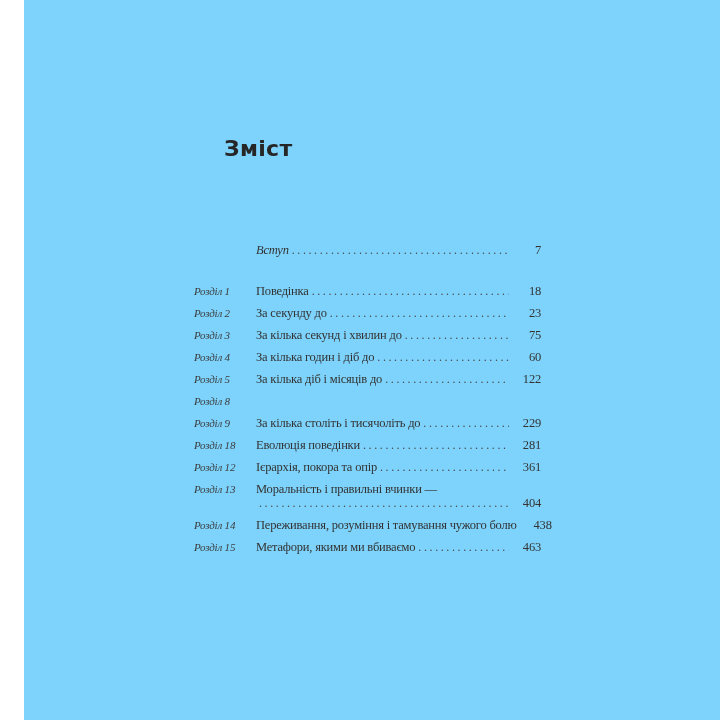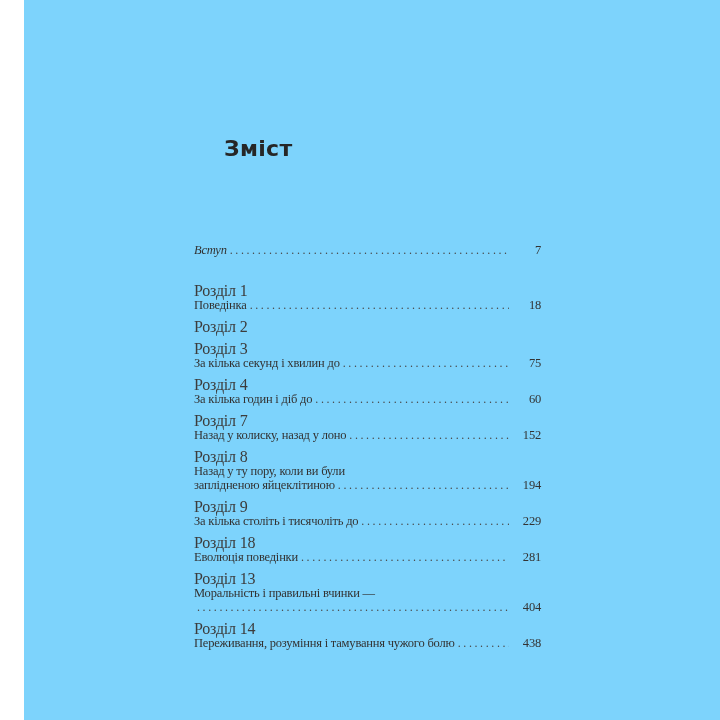--- a/index.html
+++ b/index.html
@@ -33,26 +33,26 @@
     left: 170px;
     top: 243px;
     width: 347px;
     font-size: 12.5px;
     letter-spacing: -0.2px;
     color: #333333;
   }
   .toc-row {
     display: flex;
     margin-bottom: 8px;
-    flex-direction: column;
   }
   .chapter-label {
     flex: none;
     width: 62px;
-    font-size: 16px;
+    font-style: italic;
+    font-size: 11px;
     line-height: 14px;
     color: #3c3c3c;
   }
   .entry-lines {
     flex: 1;
     min-width: 0;
     display: block;
   }
   .line {
     display: flex;
@@ -114,20 +114,27 @@
           <span class="line">
             <span class="title-text">Поведінка</span>
             <span class="leader"></span>
             <span class="page-num">18</span>
           </span>
         </span>
   </div>
 
   <div class="toc-row">
     <span class="chapter-label">Розділ 2</span>
+    <span class="entry-lines">
+          <span class="line">
+            <span class="title-text">За секунду до</span>
+            <span class="leader"></span>
+            <span class="page-num">23</span>
+          </span>
+        </span>
   </div>
 
   <div class="toc-row">
     <span class="chapter-label">Розділ 3</span>
     <span class="entry-lines">
           <span class="line">
             <span class="title-text">За кілька секунд і хвилин до</span>
             <span class="leader"></span>
             <span class="page-num">75</span>
           </span>
@@ -138,45 +145,35 @@
     <span class="chapter-label">Розділ 4</span>
     <span class="entry-lines">
           <span class="line">
             <span class="title-text">За кілька годин і діб до</span>
             <span class="leader"></span>
             <span class="page-num">60</span>
           </span>
         </span>
   </div>
 
-
-
-  <div class="toc-row">
-    <span class="chapter-label">Розділ 7</span>
-    <span class="entry-lines">
-          <span class="line">
-            <span class="title-text">Назад у колиску, назад у лоно</span>
-            <span class="leader"></span>
-            <span class="page-num">152</span>
-          </span>
-        </span>
-  </div>
+  <div class="toc-row">
+    <span class="chapter-label">Розділ 5</span>
+    <span class="entry-lines">
+          <span class="line">
+            <span class="title-text">За кілька діб і місяців до</span>
+            <span class="leader"></span>
+            <span class="page-num">122</span>
+          </span>
+        </span>
+  </div>
+
+
 
   <div class="toc-row">
     <span class="chapter-label">Розділ 8</span>
-    <span class="entry-lines">
-          <span class="line">
-            <span class="title-text">Назад у ту пору, коли ви були</span>
-          </span>
-          <span class="line">
-            <span class="title-text">заплідненою яйцеклітиною</span>
-            <span class="leader"></span>
-            <span class="page-num">194</span>
-          </span>
-        </span>
   </div>
 
   <div class="toc-row">
     <span class="chapter-label">Розділ 9</span>
     <span class="entry-lines">
           <span class="line">
             <span class="title-text">За кілька століть і тисячоліть до</span>
             <span class="leader"></span>
             <span class="page-num">229</span>
           </span>
@@ -188,20 +185,30 @@
     <span class="entry-lines">
           <span class="line">
             <span class="title-text">Еволюція поведінки</span>
             <span class="leader"></span>
             <span class="page-num">281</span>
           </span>
         </span>
   </div>
 
 
+  <div class="toc-row">
+    <span class="chapter-label">Розділ 12</span>
+    <span class="entry-lines">
+          <span class="line">
+            <span class="title-text">Ієрархія, покора та опір</span>
+            <span class="leader"></span>
+            <span class="page-num">361</span>
+          </span>
+        </span>
+  </div>
 
   <div class="toc-row">
     <span class="chapter-label">Розділ 13</span>
     <span class="entry-lines">
           <span class="line">
             <span class="title-text">Моральність і правильні вчинки —</span>
           </span>
           <span class="line">
             <span class="leader"></span>
             <span class="page-num">404</span>
@@ -213,14 +220,24 @@
     <span class="chapter-label">Розділ 14</span>
     <span class="entry-lines">
           <span class="line">
             <span class="title-text">Переживання, розуміння і тамування чужого болю</span>
             <span class="leader"></span>
             <span class="page-num">438</span>
           </span>
         </span>
   </div>
 
+  <div class="toc-row">
+    <span class="chapter-label">Розділ 15</span>
+    <span class="entry-lines">
+          <span class="line">
+            <span class="title-text">Метафори, якими ми вбиваємо</span>
+            <span class="leader"></span>
+            <span class="page-num">463</span>
+          </span>
+        </span>
+  </div>
 </div>
 </div>
 
 </body></html>

